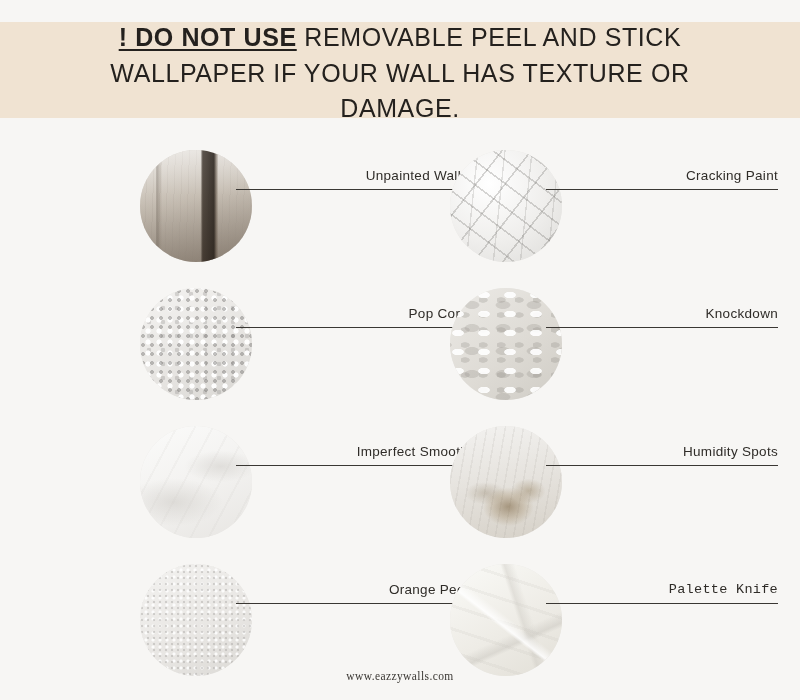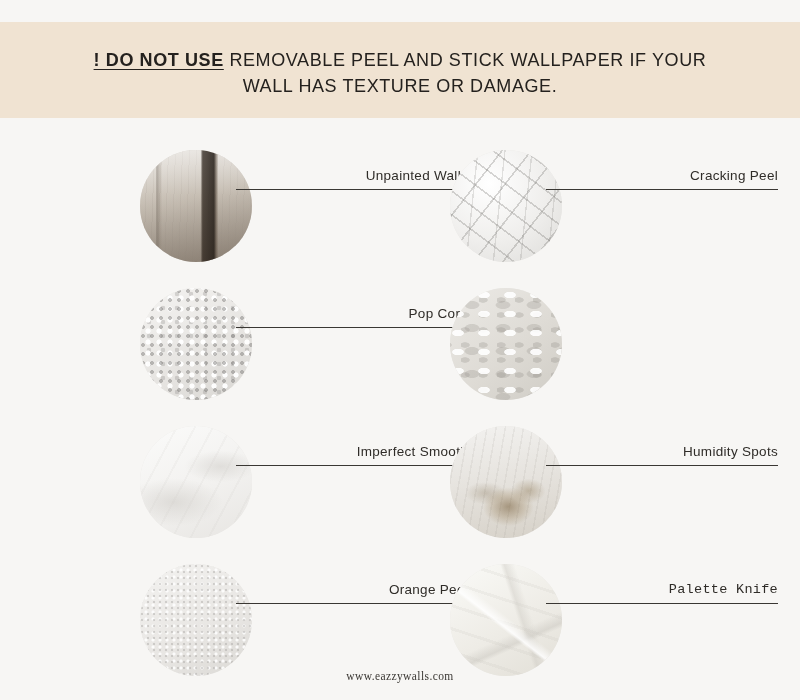--- a/index.html
+++ b/index.html
@@ -31,21 +31,21 @@
     height: 96px;
     background: #f0e3d2;
     display: flex;
     align-items: center;
     justify-content: center;
   }
   .banner-inner {
     width: 660px;
     text-align: center;
     line-height: 1.42;
-    font-size: 18px;
+    font-size: 25px;
     letter-spacing: 0.6px;
     color: #24211e;
     font-weight: 500;
     margin-top: 7px;
   }
   .banner-warn {
     text-decoration: underline;
     text-underline-offset: 3px;
     font-weight: 700;
     letter-spacing: 0.6px;
@@ -201,39 +201,43 @@
         <span class="label">Unpainted Walls</span>
         <div class="rule"></div>
       </div>
     </div>
 
     <div class="cell" style="left:450px; top:20px;">
       <div class="swatch">
         <div class="tex tex-cracking"></div>
       </div>
       <div class="label-wrap">
-        <span class="label">Cracking Peel</span>
+        <span class="label">Cracking Paint</span>
         <div class="rule"></div>
       </div>
     </div>
 
     <div class="cell" style="left:140px; top:158px;">
       <div class="swatch">
         <div class="tex tex-popcorn"></div>
       </div>
       <div class="label-wrap">
         <span class="label">Pop Corn</span>
         <div class="rule"></div>
       </div>
     </div>
 
     <div class="cell" style="left:450px; top:158px;">
       <div class="swatch">
         <div class="tex tex-knockdown"></div>
       </div>
+      <div class="label-wrap">
+        <span class="label">Knockdown</span>
+        <div class="rule"></div>
+      </div>
     </div>
 
     <div class="cell" style="left:140px; top:296px;">
       <div class="swatch">
         <div class="tex tex-smooth"></div>
       </div>
       <div class="label-wrap">
         <span class="label">Imperfect Smooth</span>
         <div class="rule"></div>
       </div>

